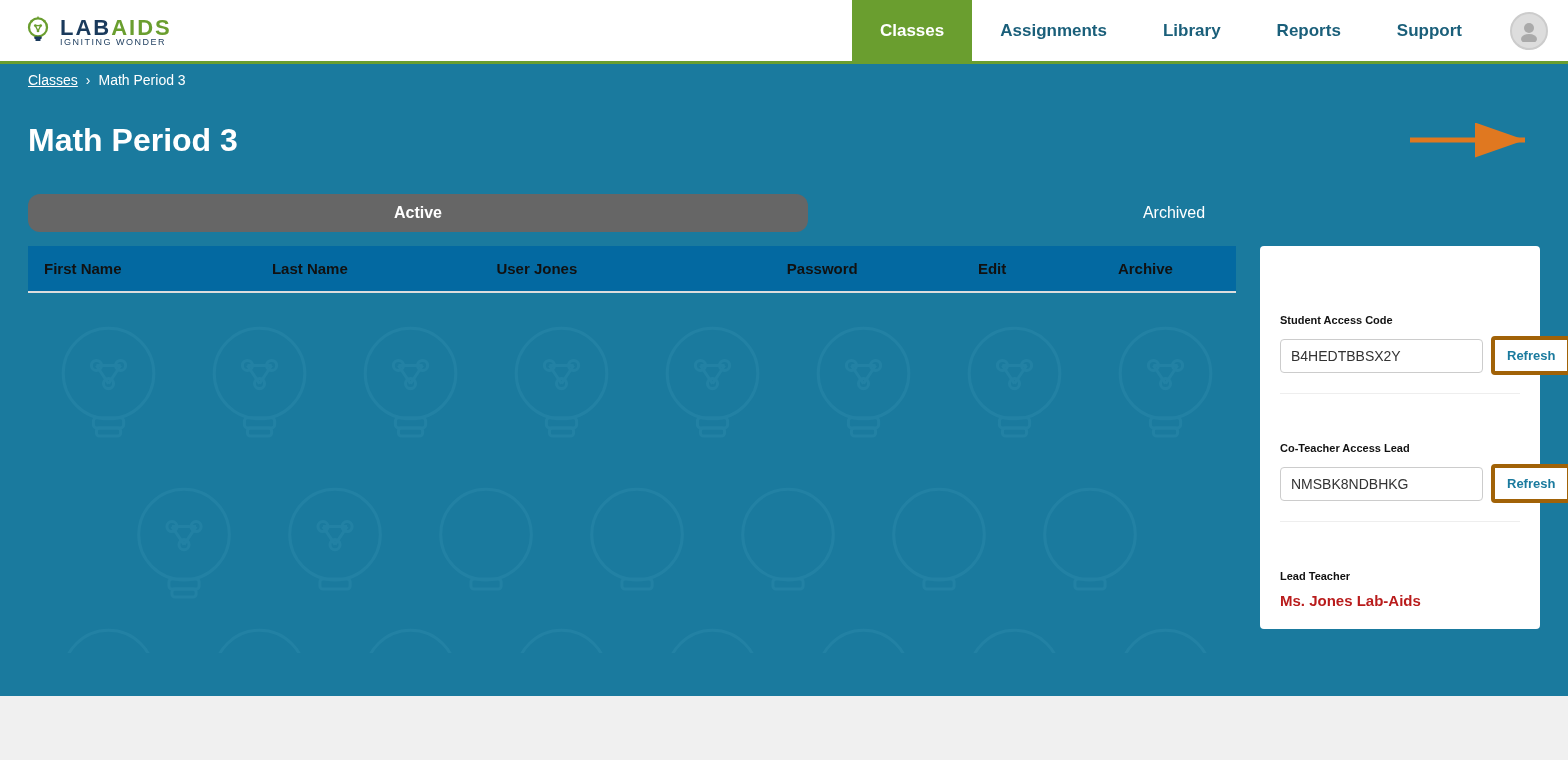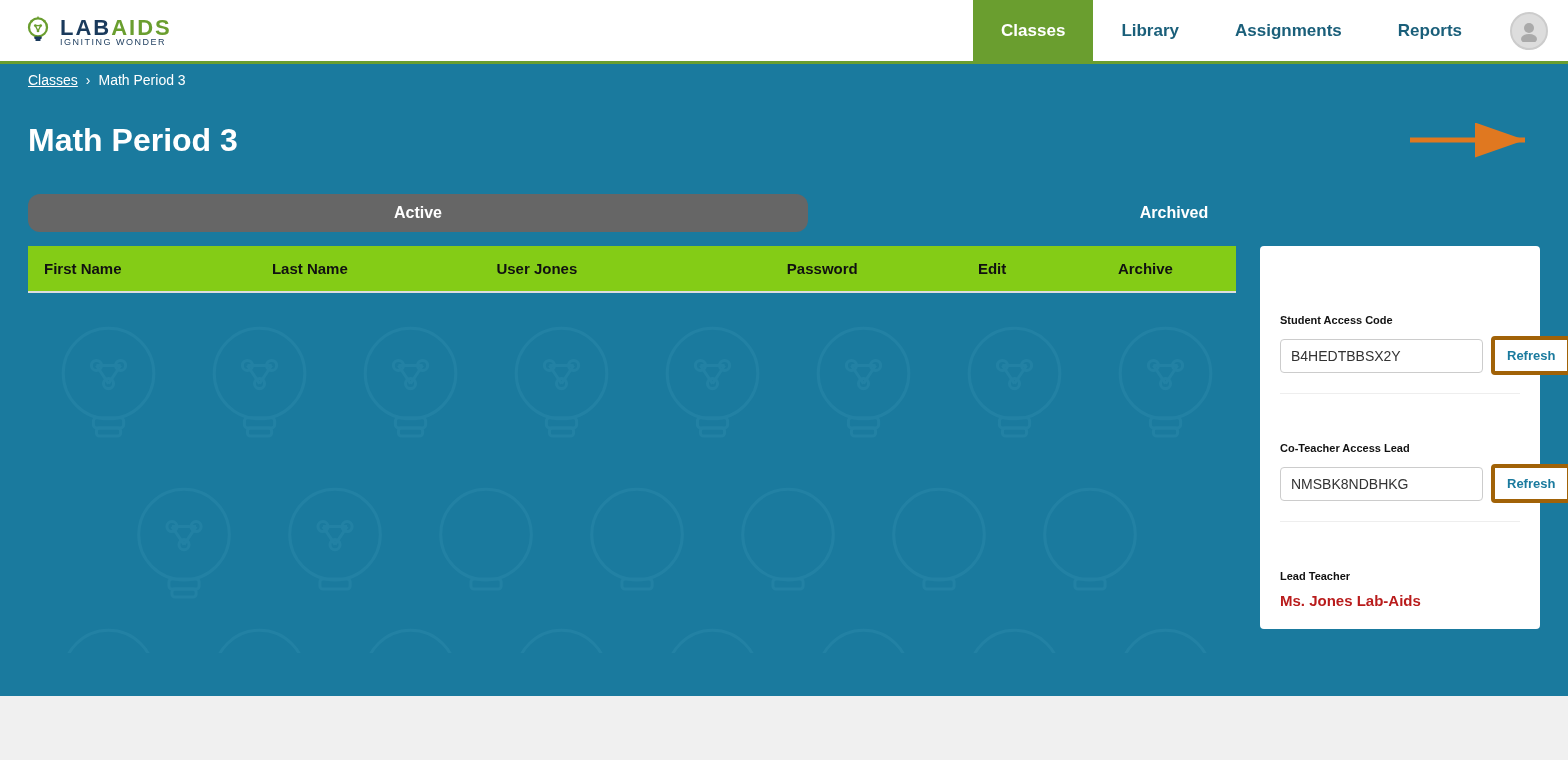--- a/index.html
+++ b/index.html
@@ -128,21 +128,21 @@
       font-weight: 700;
       padding: 10px 0;
       width: 780px;
       text-align: center;
       border-radius: 12px;
       cursor: pointer;
     }
     .tab-inactive {
       color: #fff;
       font-size: 16px;
-      font-weight: 700;
+      font-weight: 400;
       padding: 10px 0;
       flex: 1;
       text-align: center;
       cursor: pointer;
     }
 
     
     .content-area {
       background: #1a7a9e;
       min-height: 450px;
@@ -155,21 +155,21 @@
     .table-section {
       flex: 1;
     }
     .student-table {
       width: 100%;
       background: #fff;
       border-radius: 4px;
       border-collapse: collapse;
     }
     .student-table thead tr {
-      background: #84cc16;
+      background: #0369a1;
       border-bottom: 2px solid #ddd;
       border-radius: 11px;
     }
     .student-table thead th {
       padding: 14px 16px;
       text-align: left;
       font-size: 15px;
       font-weight: 800;
       color: #111;
     }
@@ -277,23 +277,24 @@
         <div style="font-size:22px;font-weight:900;letter-spacing:2px;">
           <span style="color:#1a3a5c;">LAB</span><span style="color:#6a9e2f;">AIDS</span>
         </div>
         <div class="logo-sub">IGNITING WONDER</div>
       </div>
     </div>
   </div>
 
   <div class="nav-links">
     <a class="nav-item active">Classes</a>
+    <a class="nav-item">Assignments</a>
     <a class="nav-item">Library</a>
-    <a class="nav-item">Assignments</a>
     <a class="nav-item">Reports</a>
+    <a class="nav-item">Support</a>
   </div>
 
   <div class="nav-avatar">
     <svg width="22" height="22" viewBox="0 0 22 22">
       <circle cx="11" cy="8" r="5" fill="#aaa"></circle>
       <ellipse cx="11" cy="19" rx="8" ry="5" fill="#aaa"></ellipse>
     </svg>
   </div>
 </nav>
 

